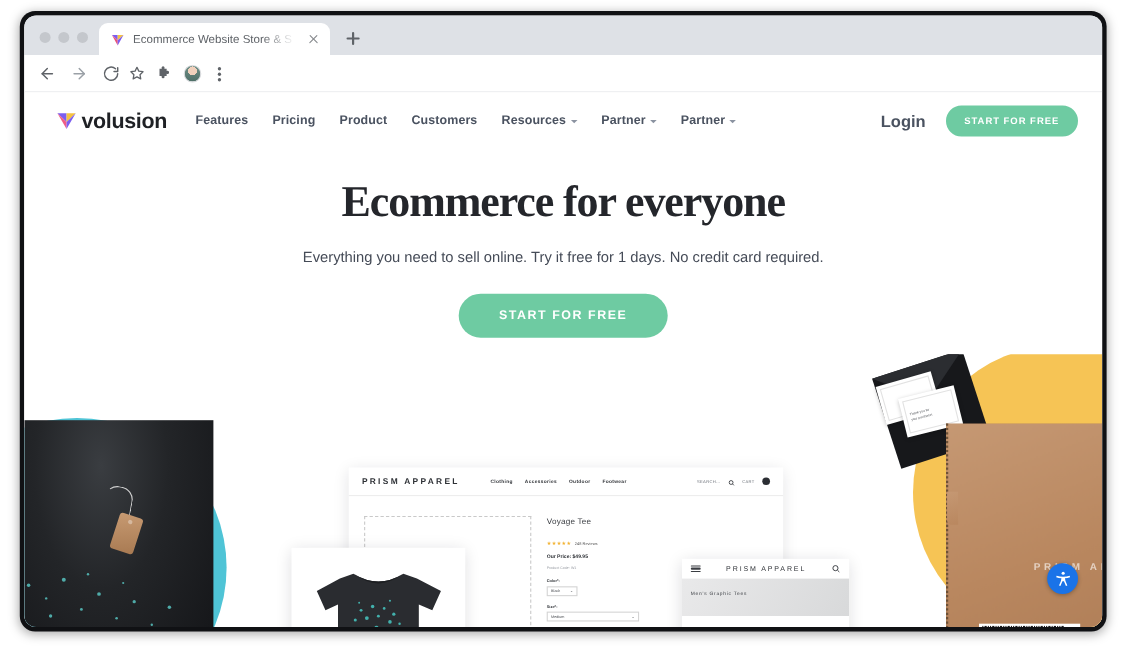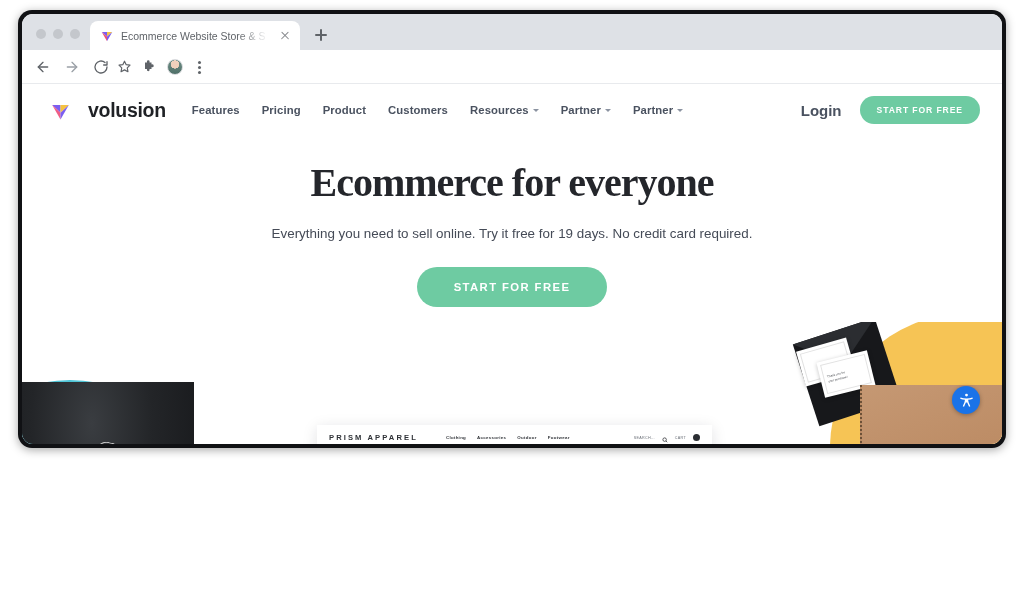--- a/index.html
+++ b/index.html
@@ -9,21 +9,21 @@
     font-family: "Liberation Sans", sans-serif;
     overflow: hidden;
   }
 
   
   #page { position: relative; width: 1024px; height: 595px; background: #fff; }
 
   .browser-frame {
     position: absolute;
     left: 18px; top: 10px;
-    width: 988px; height: 438px;
+    width: 988px; height: 564px;
     background: #101114;
     border-radius: 14px;
     padding: 4px;
     box-shadow: 0 2px 10px rgba(0,0,0,.35);
     overflow: hidden;
   }
   .browser-inner {
     position: relative;
     width: 100%; height: 100%;
     border-radius: 11px;
@@ -101,21 +101,21 @@
   .kebab i { position:absolute; left:6px; width:3px;height:3px; border-radius:50%; background:#5f6368; }
   .kebab i:nth-child(1){top:2px;} .kebab i:nth-child(2){top:7px;} .kebab i:nth-child(3){top:12px;}
 
   
   .site { position:relative; height: calc(100% - 70px); background:#fff; overflow:hidden; }
 
   .sitenav {
     display:flex; align-items:center;
     height: 52px; padding: 0 22px 0 28px;
   }
-  .logo { display:flex; align-items:flex-end; gap:17px; margin-right: 26px; }
+  .logo { display:flex; align-items:flex-start; gap:3px; margin-right: 26px; }
   .logo-mark { width: 21px; height: 21px; position: relative; }
   .logo-text { font-size: 19.5px; font-weight: 700; color:#1f2125; letter-spacing:-.3px; }
 
   .navlinks { display:flex; align-items:flex-end; gap: 22px; }
   .navlink {
     font-size: 11.3px; color:#4a5260; font-weight: 600; letter-spacing:.1px;
     display:flex; align-items:center; gap:4px; white-space:nowrap;
   }
   .caret { width:0;height:0;border-left:3.2px solid transparent;border-right:3.2px solid transparent;border-top:3.6px solid #8b93a1; display:inline-block; }
 
@@ -389,21 +389,21 @@
         </div>
 
         <div class="navright">
           <a class="login">Login</a>
           <a class="cta-sm">START FOR FREE</a>
         </div>
       </div>
 
       <div class="hero">
         <h1>Ecommerce for everyone</h1>
-        <p>Everything you need to sell online. Try it free for 19 days. No credit card required.</p>
+        <p>Everything you need to sell online. Try it free for 1 days. No credit card required.</p>
         <a class="cta-lg">START FOR FREE</a>
       </div>
 
       <div class="stage">
 
         <div class="blob blob-cyan"></div>
         <div class="blob blob-yellow"></div>
 
         <div class="photo-tee">
           <svg class="speckle" viewBox="0 0 186 230" preserveAspectRatio="none">

